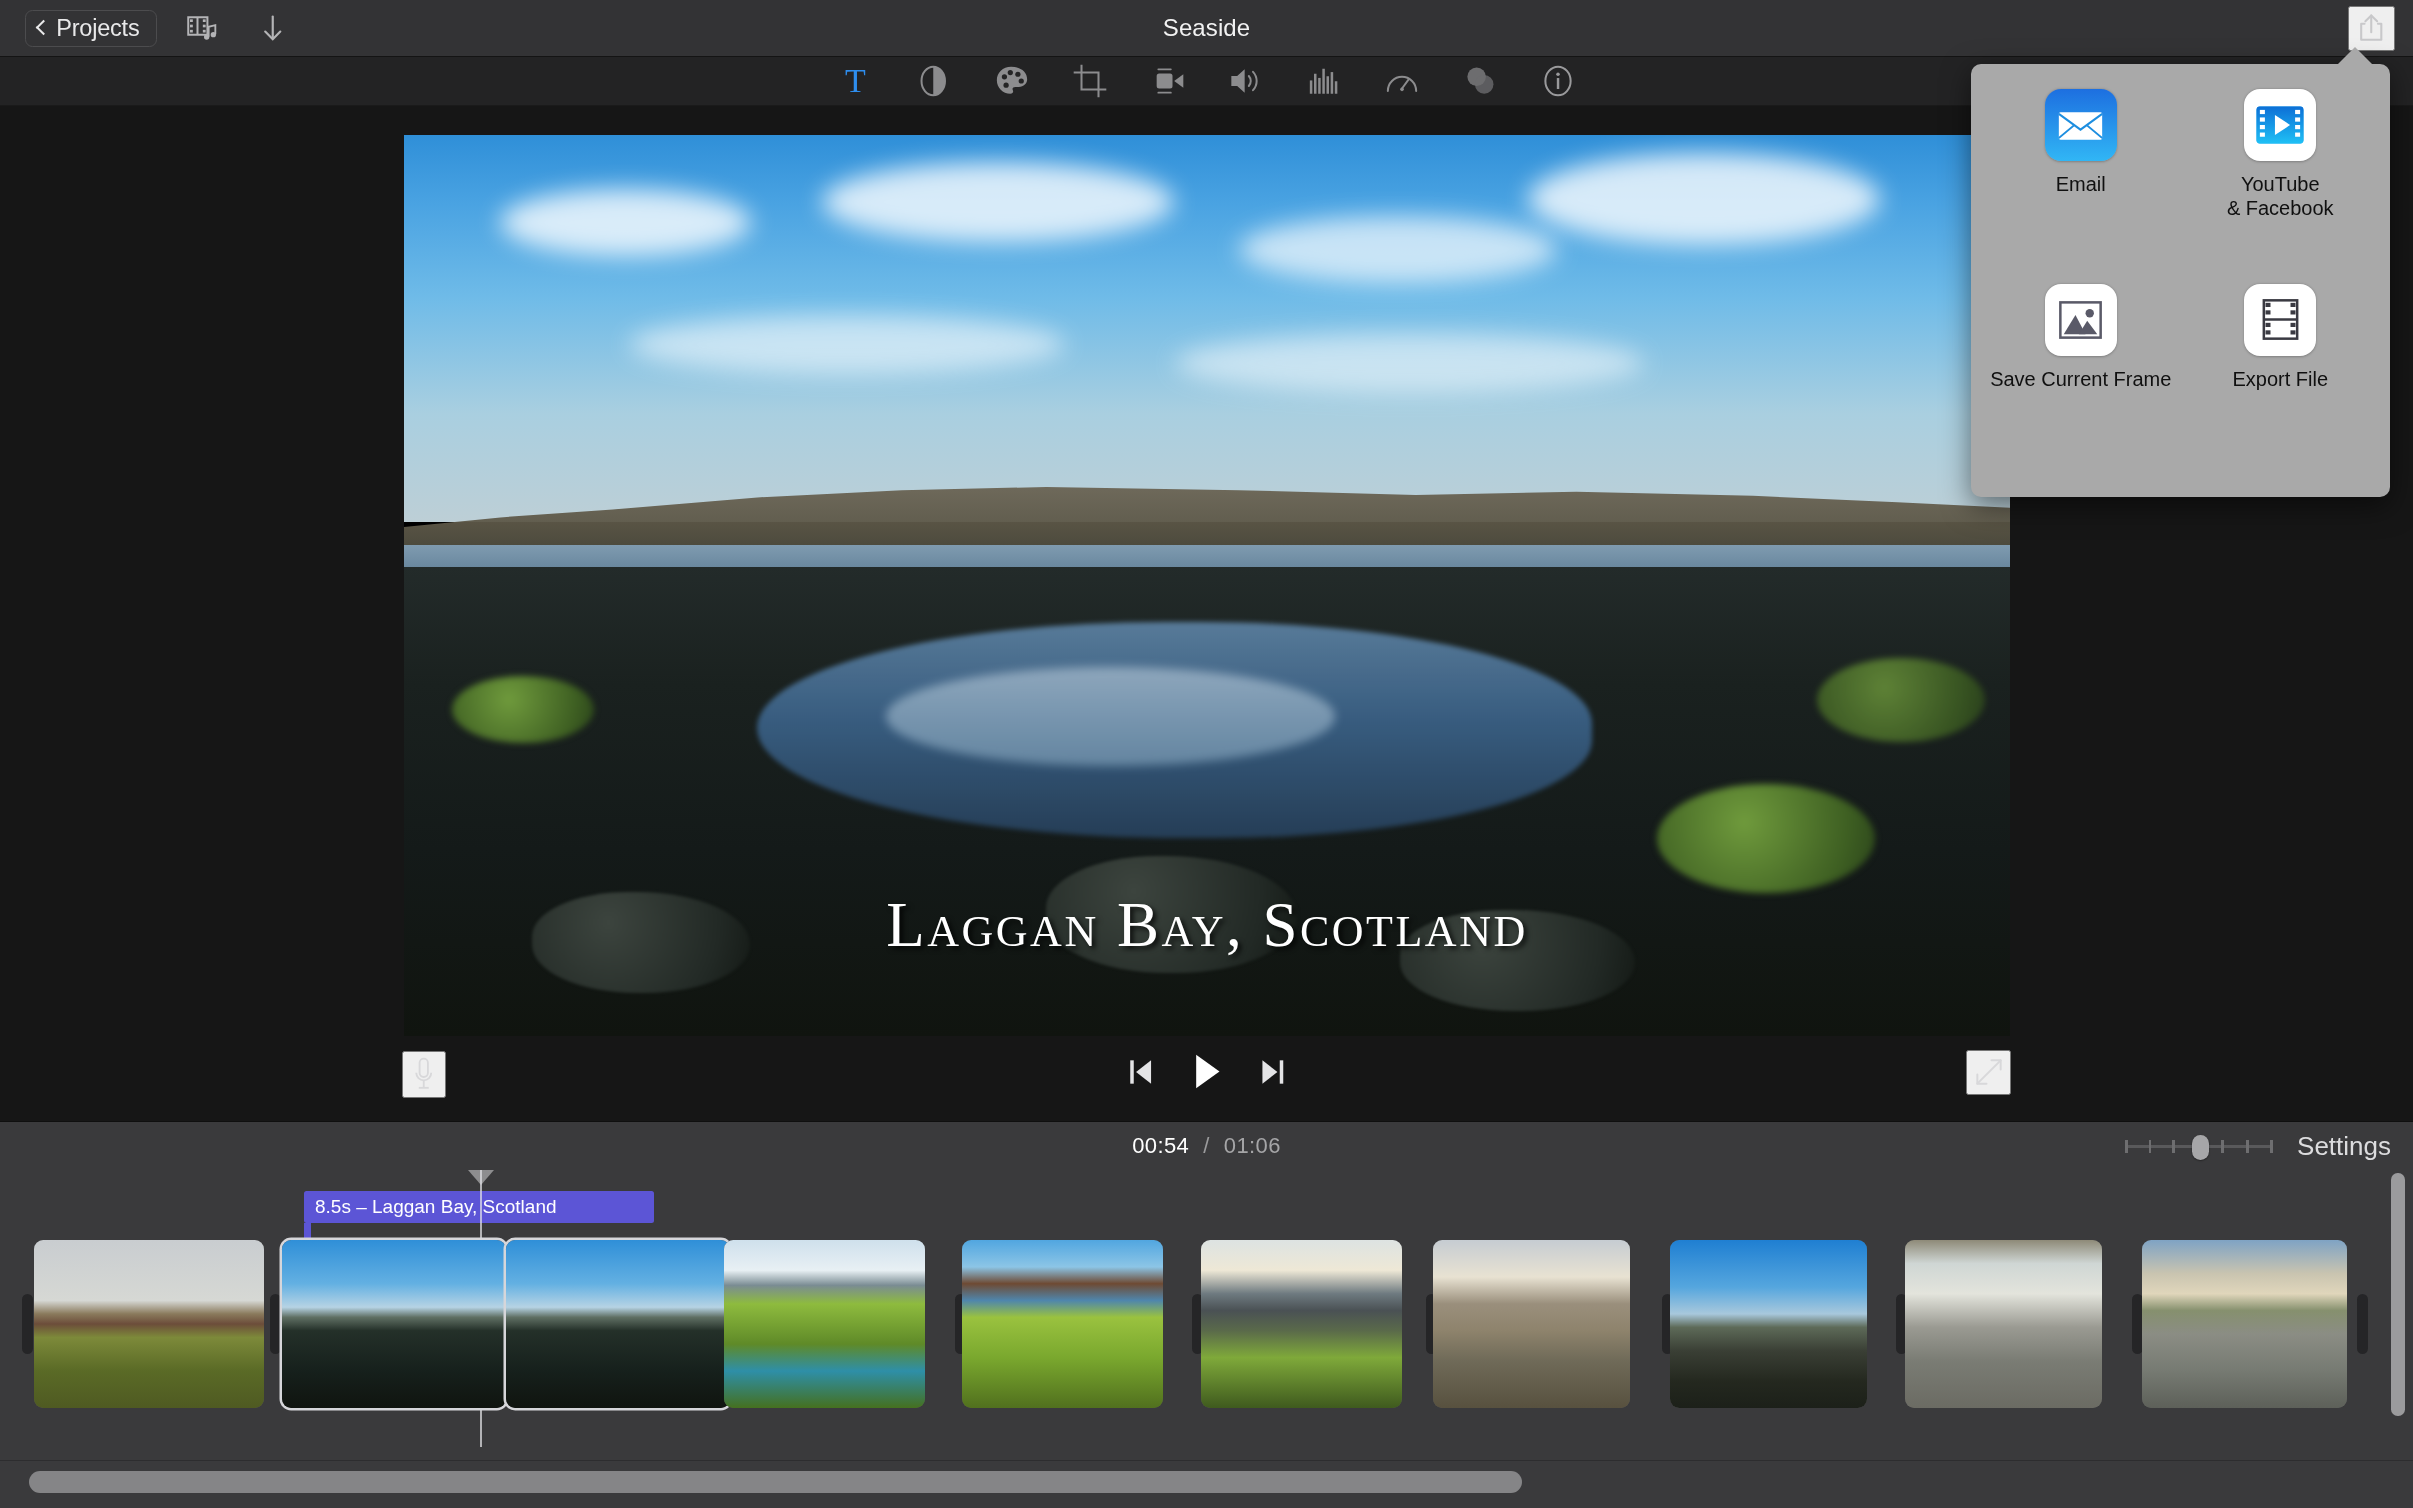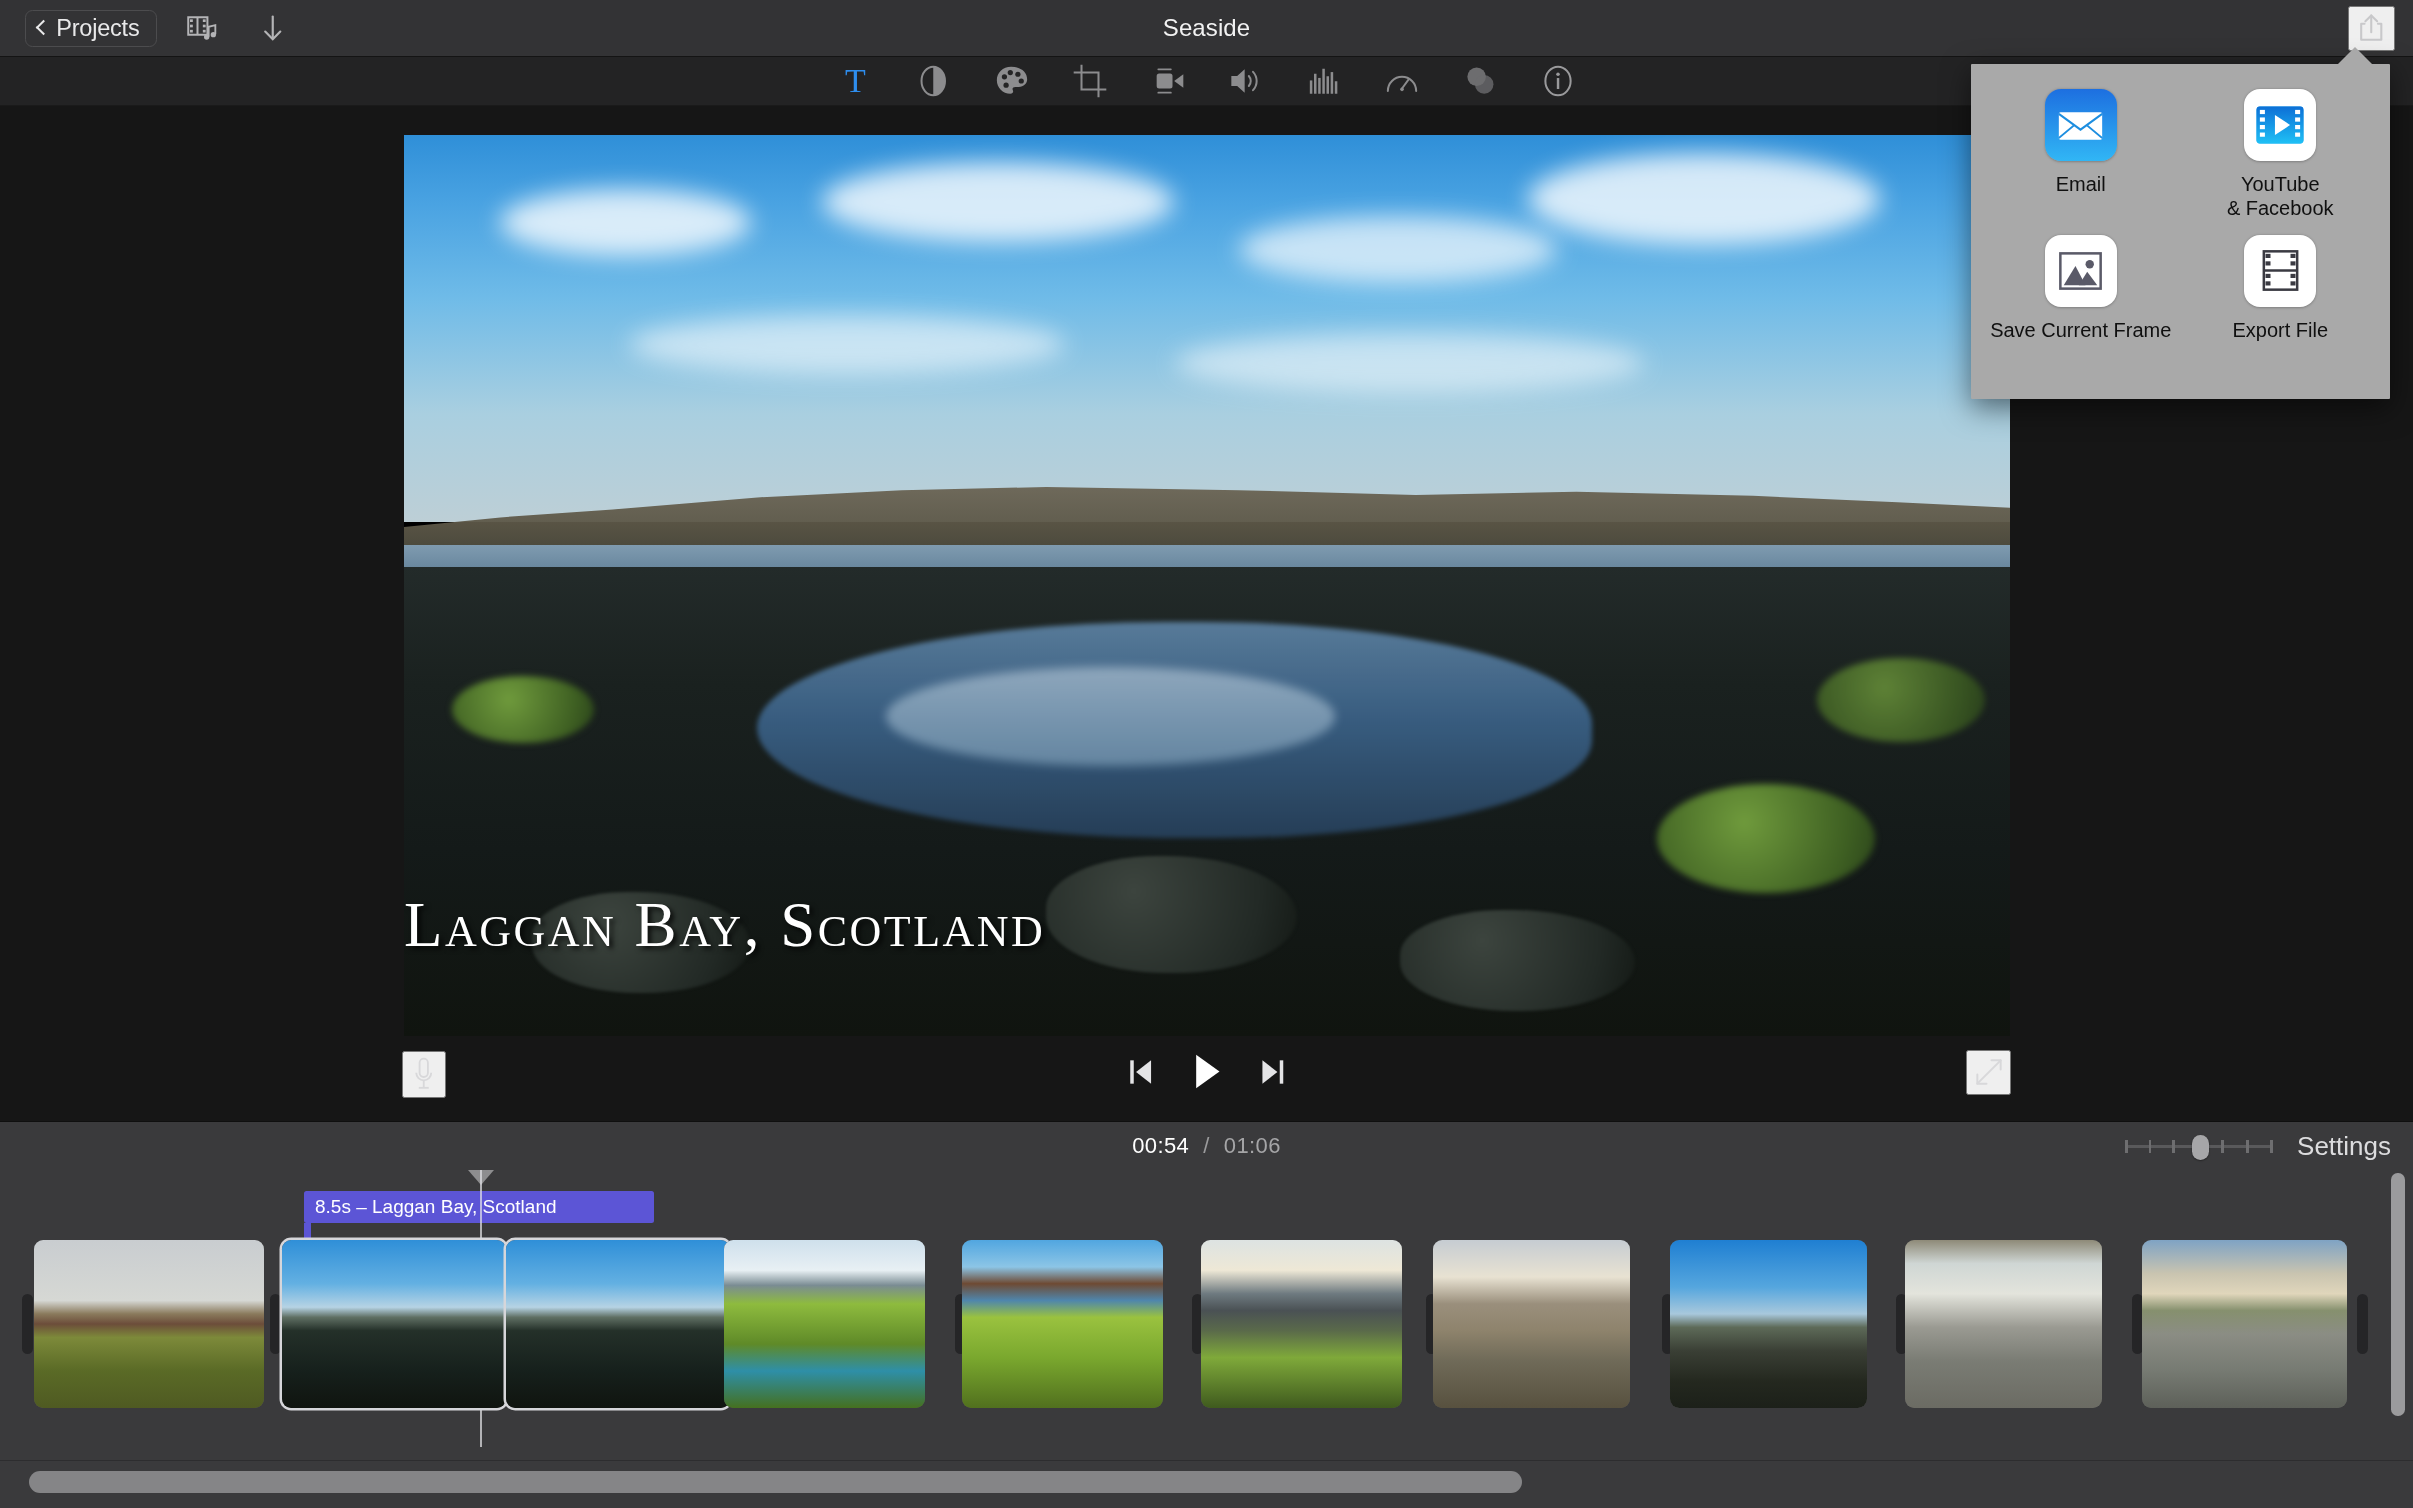--- a/index.html
+++ b/index.html
@@ -113,21 +113,21 @@
     position: absolute; border-radius: 50%;
     background: radial-gradient(circle at 40% 35%, #6f9a3c 0%, #3e5f22 70%, #28401a 100%);
     filter: blur(3.4px);
   }
   .rockblob {
     position: absolute; border-radius: 46% 54% 50% 50%;
     background: radial-gradient(circle at 35% 30%, #3c443e 0%, #222925 70%, #131814 100%);
     filter: blur(1.7px);
   }
   .video-title {
-    position: absolute; left: 0; right: 0; bottom: 74px; text-align: left;
+    position: absolute; left: 0; right: 0; bottom: 74px; text-align: center;
     color: #ffffff;
     font-family: "Liberation Serif", serif;
     font-size: 63px; font-variant: small-caps; letter-spacing: 2.5px;
     text-shadow: 3.4px 3.4px 5px rgba(0,0,0,0.75);
     white-space: nowrap;
   }
 
   
   .viewer-ctrls {
     position: absolute; left: 0; bottom: 6.7px; width: 2413px; height: 84px;
@@ -244,22 +244,22 @@
 
   
   .popover-arrow {
     position: absolute; left: 2338px; top: 47px;
     width: 0; height: 0;
     border-left: 17.6px solid transparent; border-right: 17.6px solid transparent;
     border-bottom: 17.6px solid #a9a9a9;
     z-index: 61;
   }
   .popover {
-    position: absolute; left: 1971px; top: 64px; width: 419px; height: 335px;
-    background: #a9a9a9; border-radius: 1px;
+    position: absolute; left: 1971px; top: 64px; width: 419px; height: 433px;
+    background: #a9a9a9; border-radius: 10px;
     box-shadow: 0 8.4px 28.5px rgba(0,0,0,0.5);
     z-index: 60;
     display: grid; grid-template-columns: 1fr 1fr; grid-template-rows: 1fr 1fr;
     padding: 25px 10px 18.4px 10px;
   }
   .share-item {
     display: flex; flex-direction: column; align-items: center; justify-content: flex-start;
     gap: 11px;
   }
   .share-icon {

